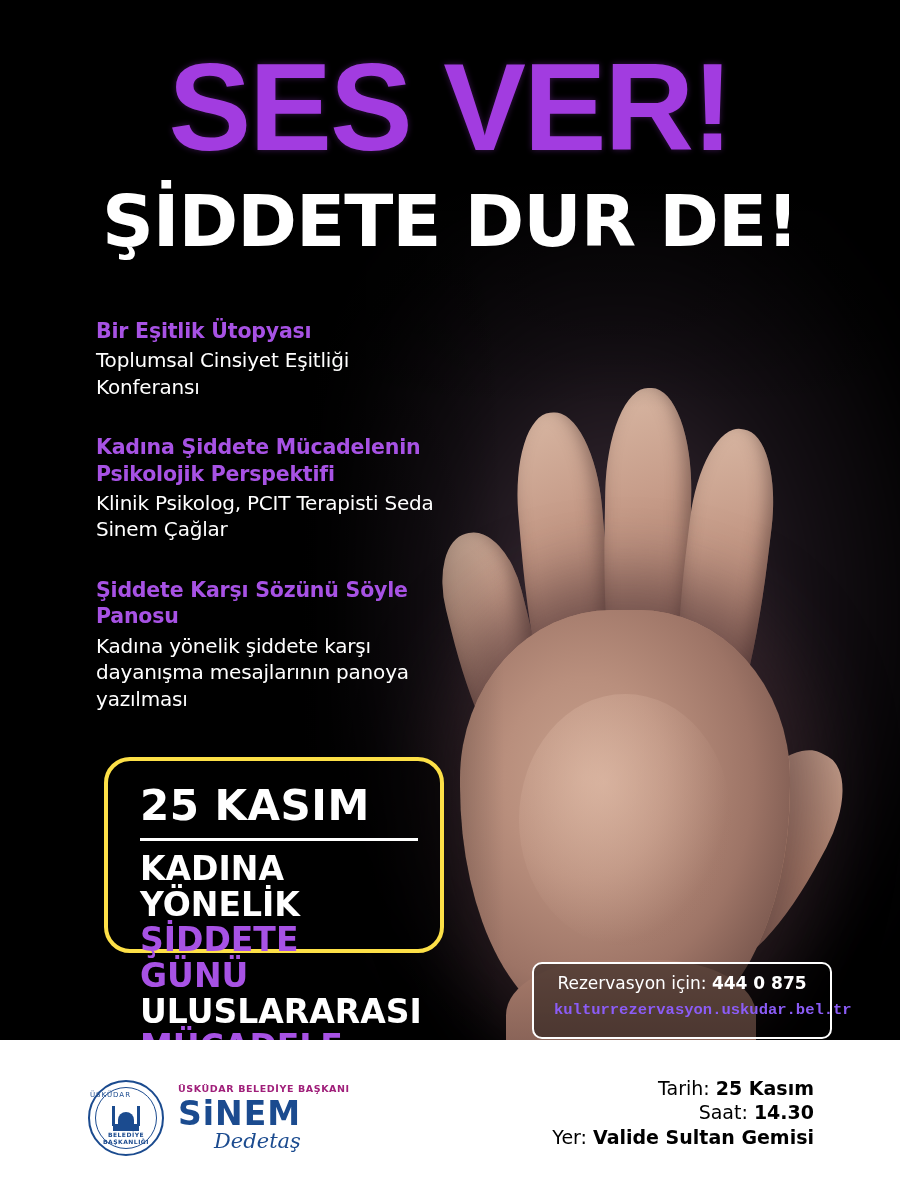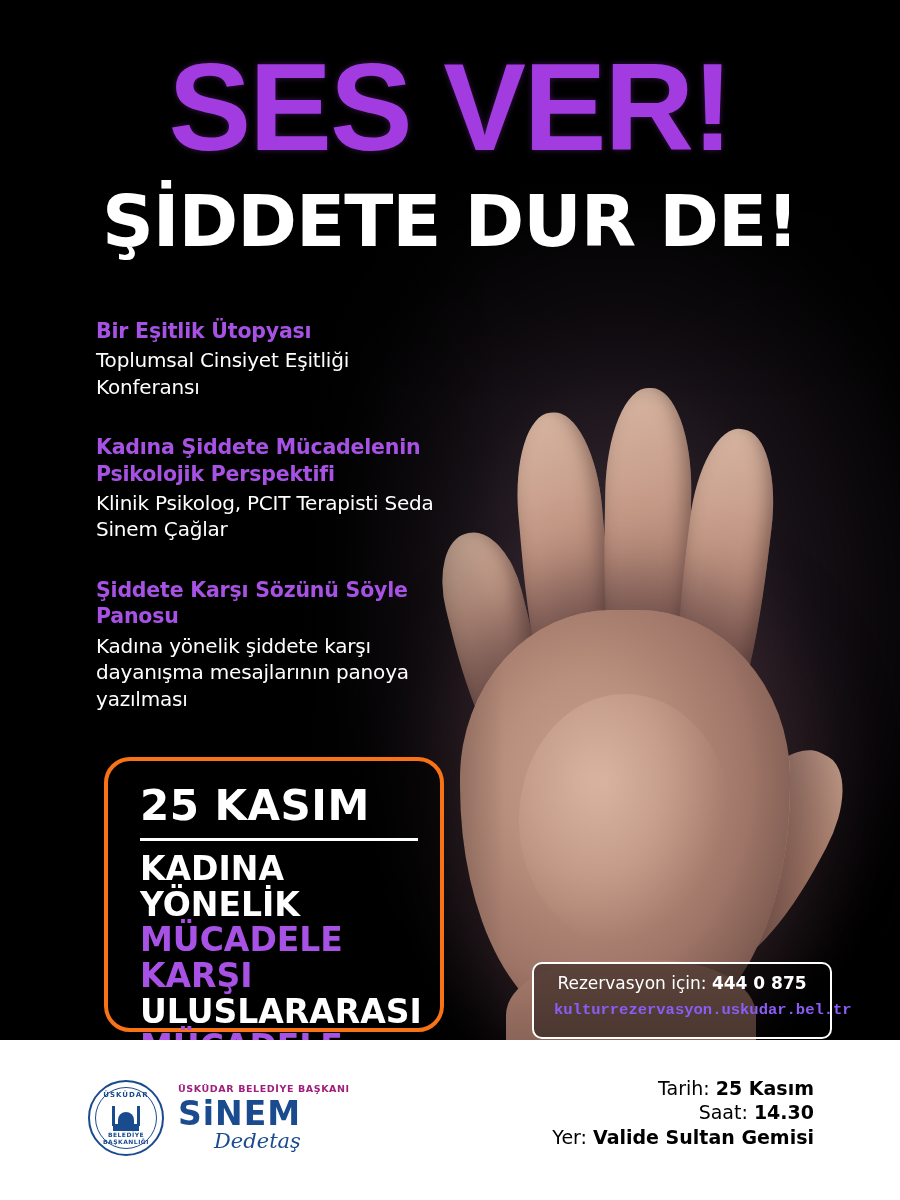--- a/index.html
+++ b/index.html
@@ -151,22 +151,22 @@
     margin: 0;
     letter-spacing: -0.2px;
   }
 
   
   .badge {
     position: absolute;
     left: 104px;
     top: 757px;
     width: 340px;
-    height: 275px;
-    border: 4px solid #f97316;
+    height: 196px;
+    border: 4px solid #fde047;
     border-radius: 26px;
     box-sizing: border-box;
     padding: 20px 22px 14px 32px;
     z-index: 6;
     background: rgba(0,0,0,0.55);
   }
   .badge-25 {
     color: #ffffff;
     font-weight: 700;
     font-size: 42px;
@@ -288,25 +288,25 @@
     width: 3px;
     height: 20px;
     background: #1b4b8f;
   }
   .seal-mosque .min-l { left: 1px; }
   .seal-mosque .min-r { right: 1px; }
   .seal-top-text {
     position: absolute;
     top: 9px;
     width: 100%;
-    text-align: center;
+    text-align: left;
     font-size: 7px;
     letter-spacing: 1px;
     color: #1b4b8f;
-    font-weight: 700;
+    font-weight: 400;
   }
   .seal-bottom-text {
     position: absolute;
     bottom: 9px;
     width: 100%;
     text-align: center;
     font-size: 6px;
     letter-spacing: 0.5px;
     color: #1b4b8f;
     font-weight: 700;
@@ -385,21 +385,21 @@
       <p class="prog-title">Şiddete Karşı Sözünü Söyle Panosu</p>
       <p class="prog-sub">Kadına yönelik şiddete karşı dayanışma mesajlarının panoya yazılması</p>
     </div>
   </div>
 
   <div class="badge">
     <p class="badge-25">25 KASIM</p>
     <div class="badge-rule"></div>
     <div class="badge-lines">
       <p class="badge-line white">KADINA YÖNELİK</p>
-      <p class="badge-line purple">MÜCADELE KARŞI</p>
+      <p class="badge-line purple">ŞİDDETE GÜNÜ</p>
       <p class="badge-line white">ULUSLARARASI</p>
       <p class="badge-line purple">MÜCADELE GÜNÜ</p>
       <p class="badge-line white">PROGRAMI</p>
     </div>
   </div>
 
   <div class="reservation">
     <p class="res-line1">
       <span>Rezervasyon için:</span>
       <b>444 0 875</b>

